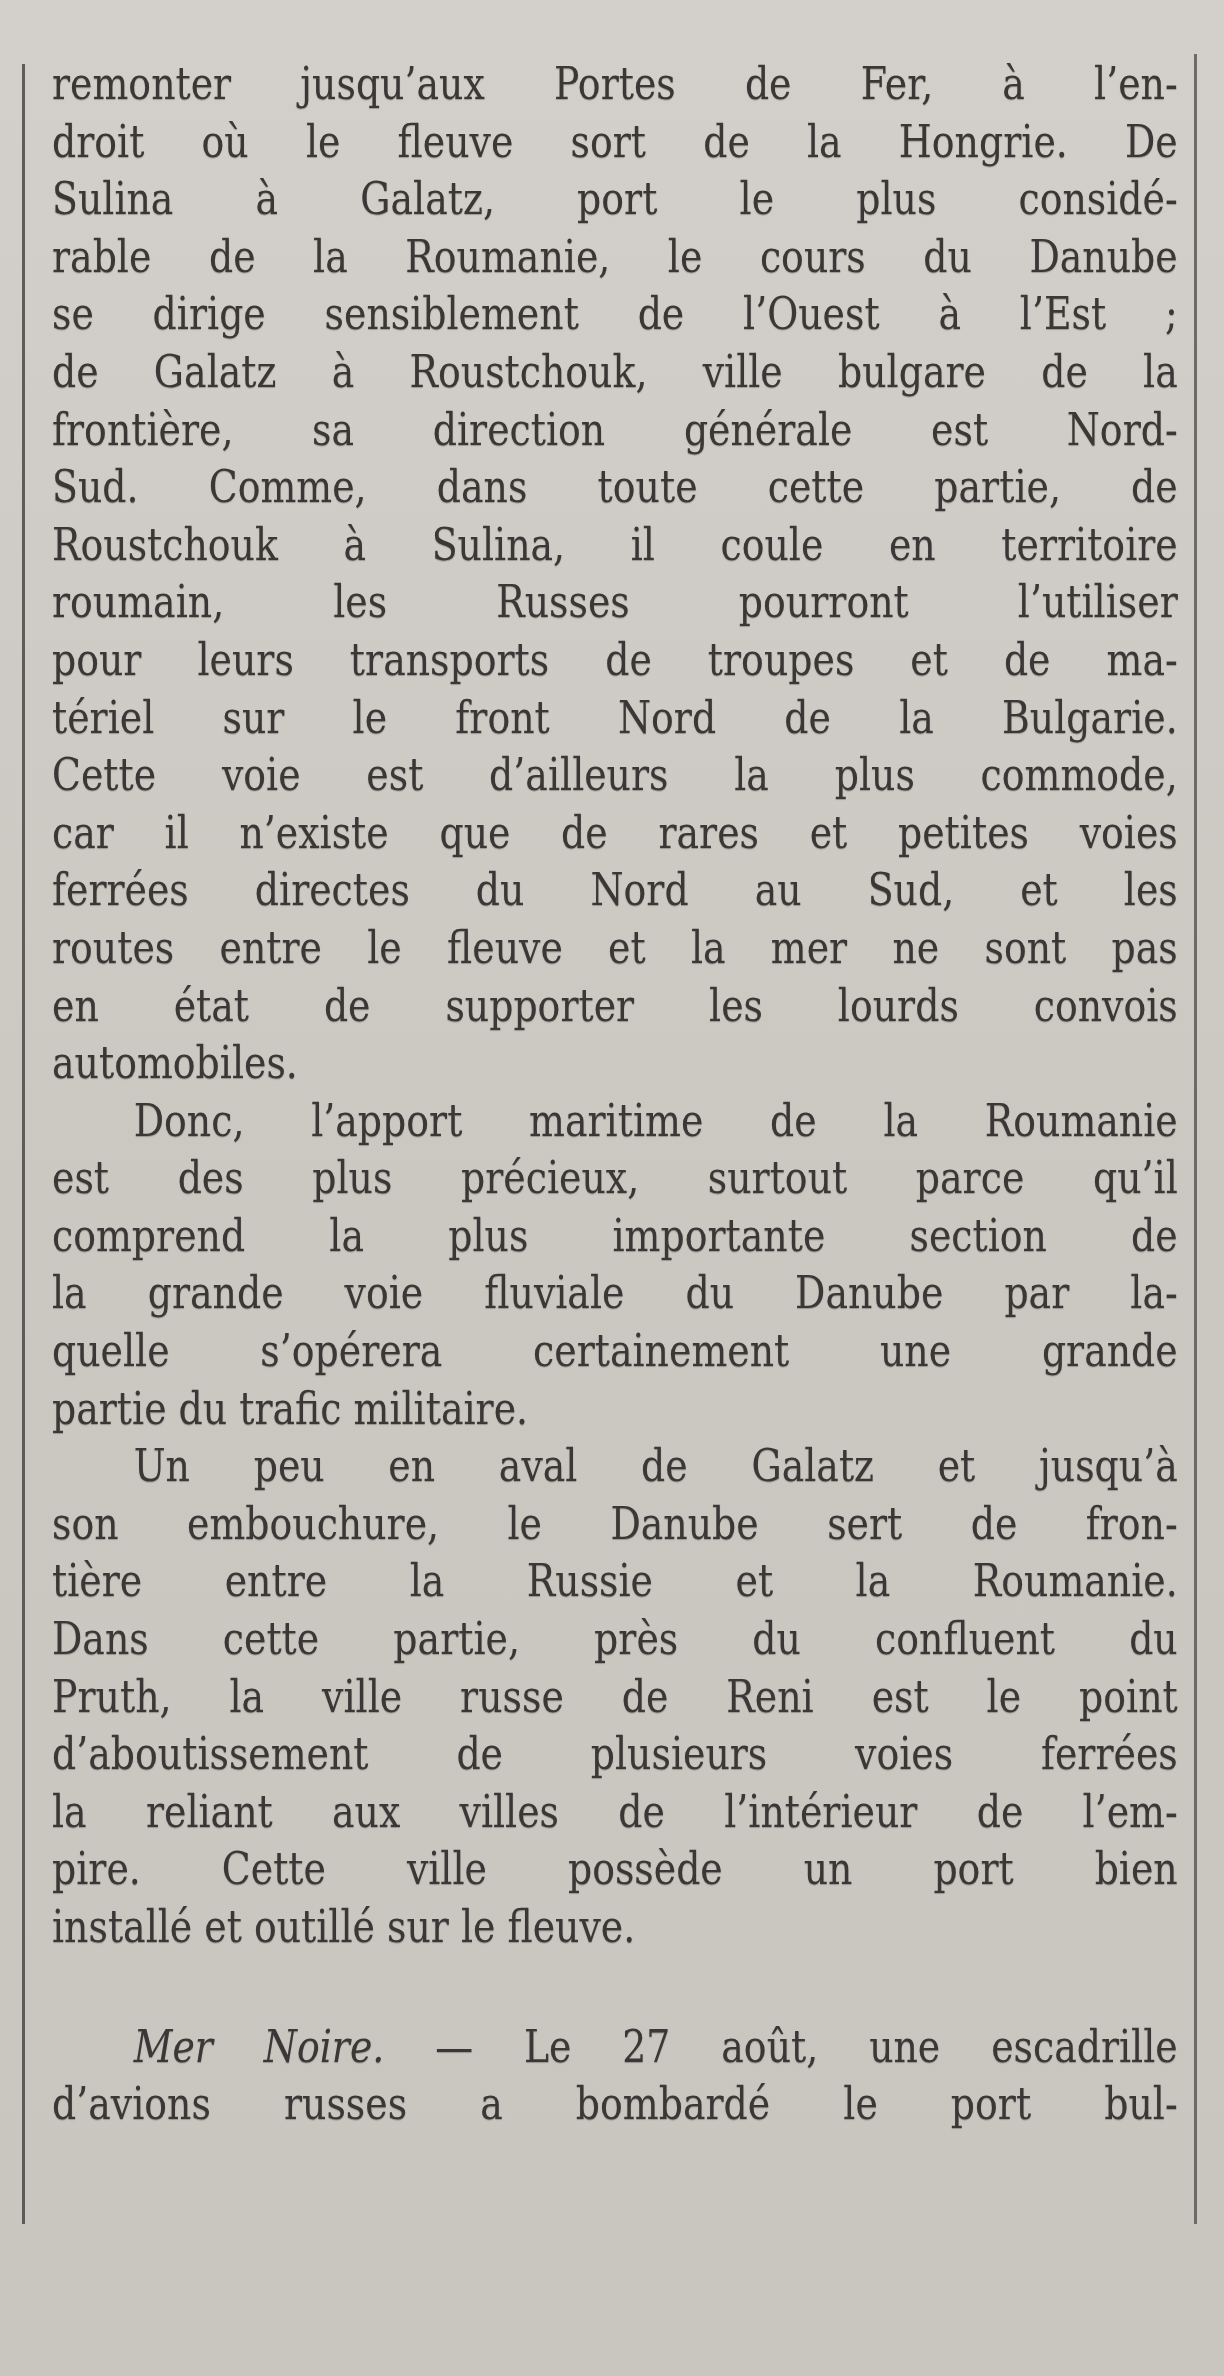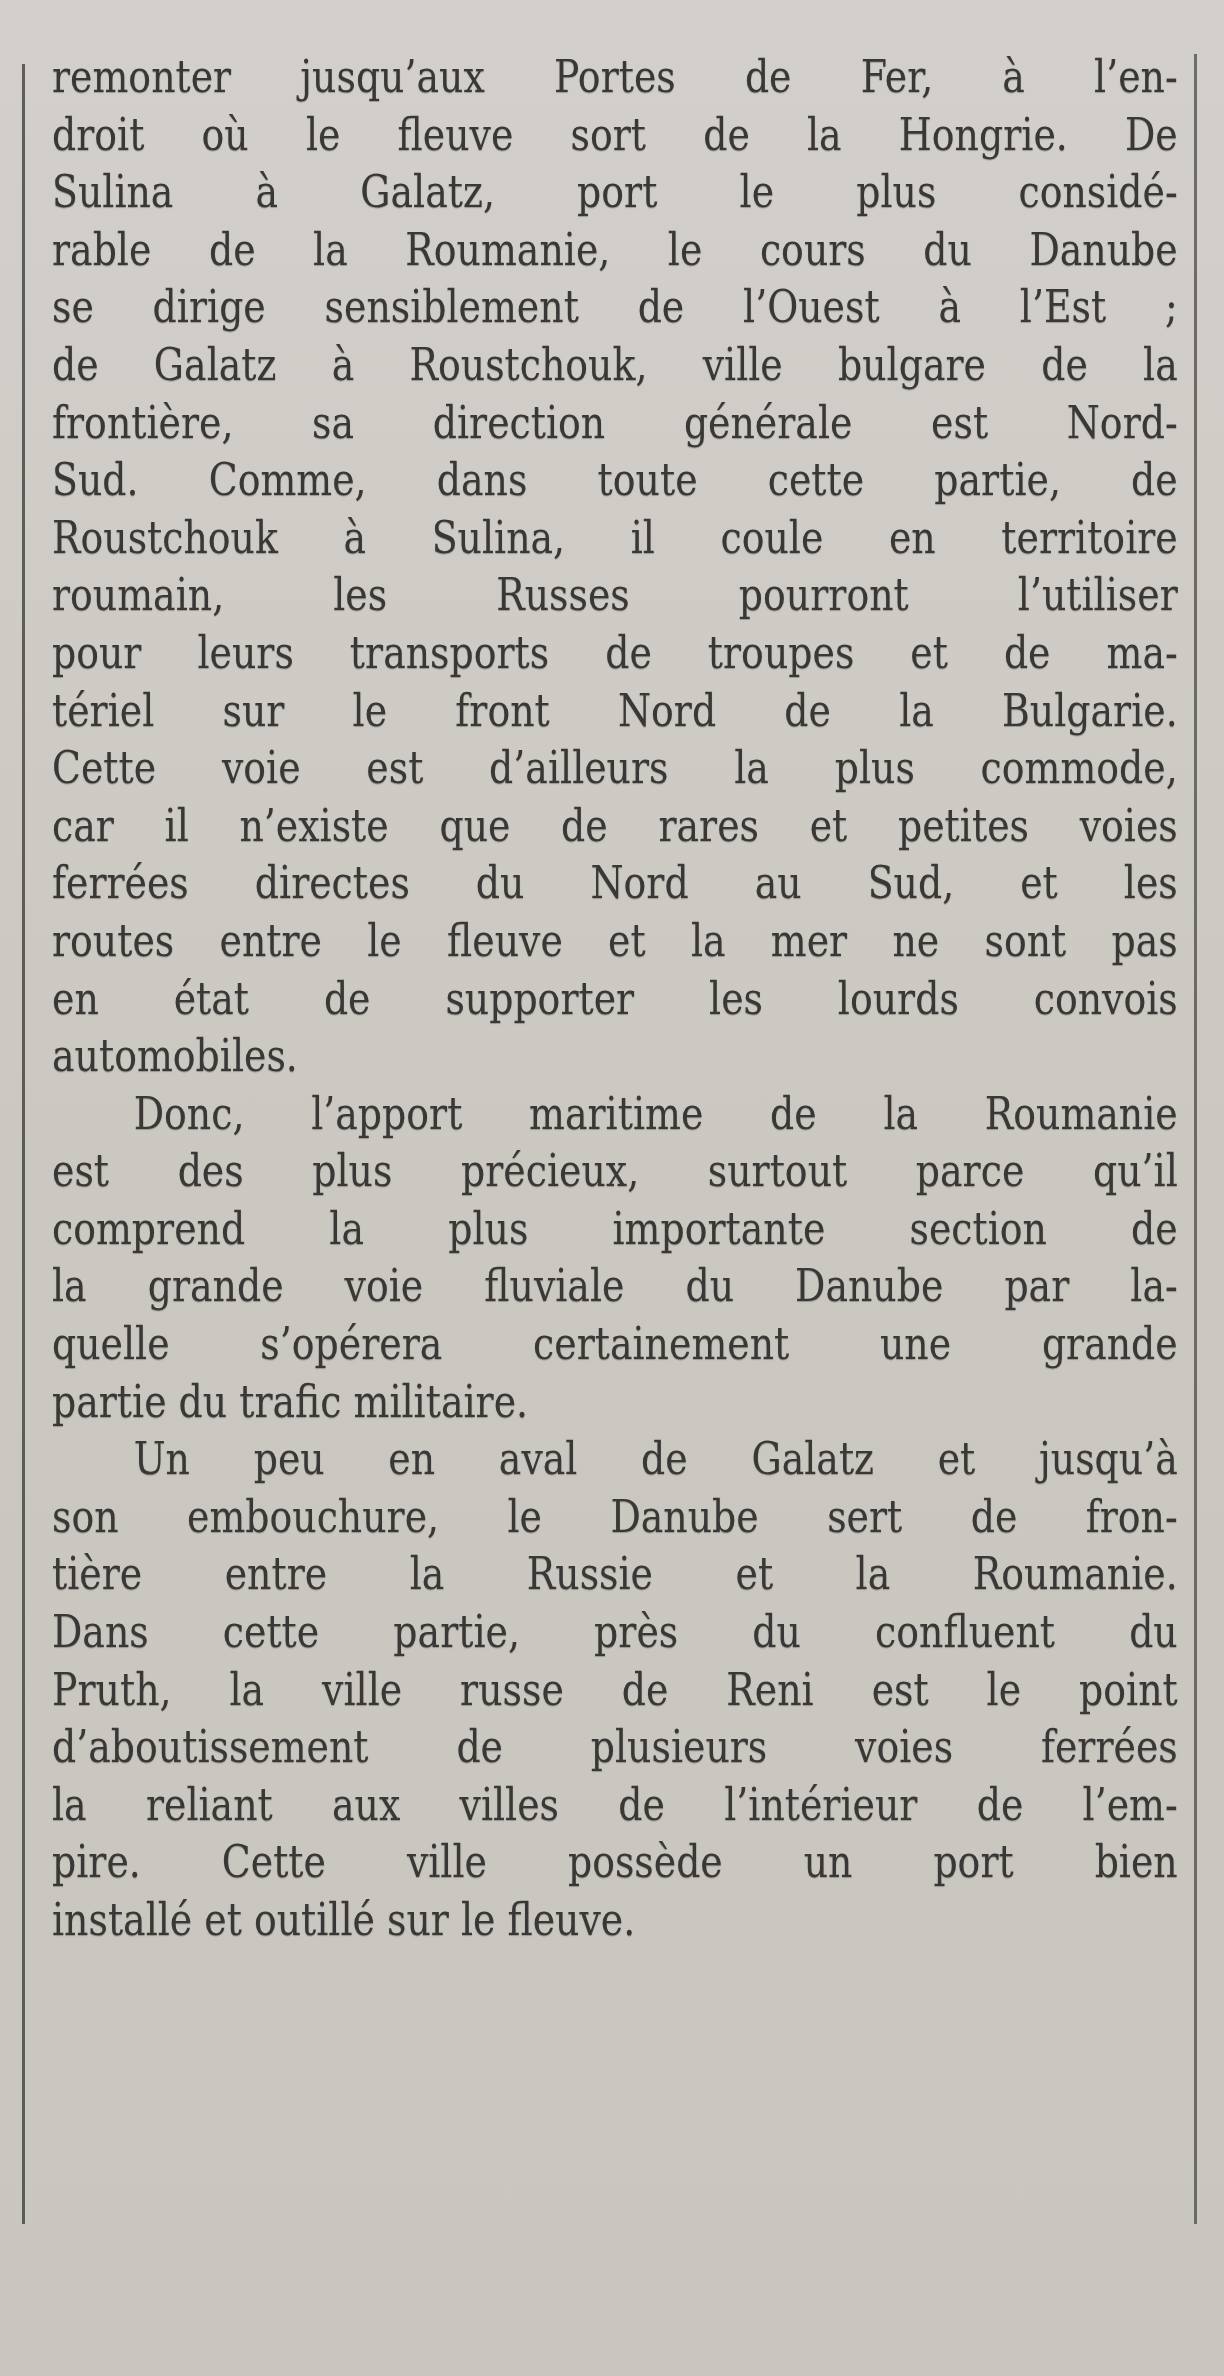--- a/index.html
+++ b/index.html
@@ -13,21 +13,21 @@
     }
     .rule-left {
       position: absolute; left: 22px; top: 64px; width: 3px; height: 2160px;
       background: #4a4845; opacity: 0.85;
     }
     .rule-right {
       position: absolute; left: 1194px; top: 54px; width: 3px; height: 2170px;
       background: #55534f; opacity: 0.8;
     }
     .column {
-      position: absolute; left: 52px; top: 48px; width: 1126px;
+      position: absolute; left: 52px; top: 55px; width: 1126px;
     }
     .line {
       display: block; height: 57.6px; line-height: 57.6px;
       font-size: 44px; white-space: nowrap;
       text-align: justify; text-align-last: justify;
       transform: scaleX(0.86); transform-origin: left center;
       width: 1309px;
       letter-spacing: 0px;
       text-shadow: 0 1px 1px rgba(60,58,55,0.35);
     }
@@ -81,13 +81,17 @@
     <span class="line">Dans cette partie, près du confluent du</span>
     <span class="line">Pruth, la ville russe de Reni est le point</span>
     <span class="line">d’aboutissement de plusieurs voies ferrées</span>
     <span class="line">la reliant aux villes de l’intérieur de l’em-</span>
     <span class="line">pire. Cette ville possède un port bien</span>
     <span class="line last">installé et outillé sur le fleuve.</span>
   </div>
 
   <div class="gap"></div>
 
+  <div>
+    <span class="line indent"><span class="italic">Mer Noire.</span> <span>—</span> <span>Le 27 août, une escadrille</span></span>
+    <span class="line">d’avions russes a bombardé le port bul-</span>
+  </div>
 </div>
 
 </body></html>

